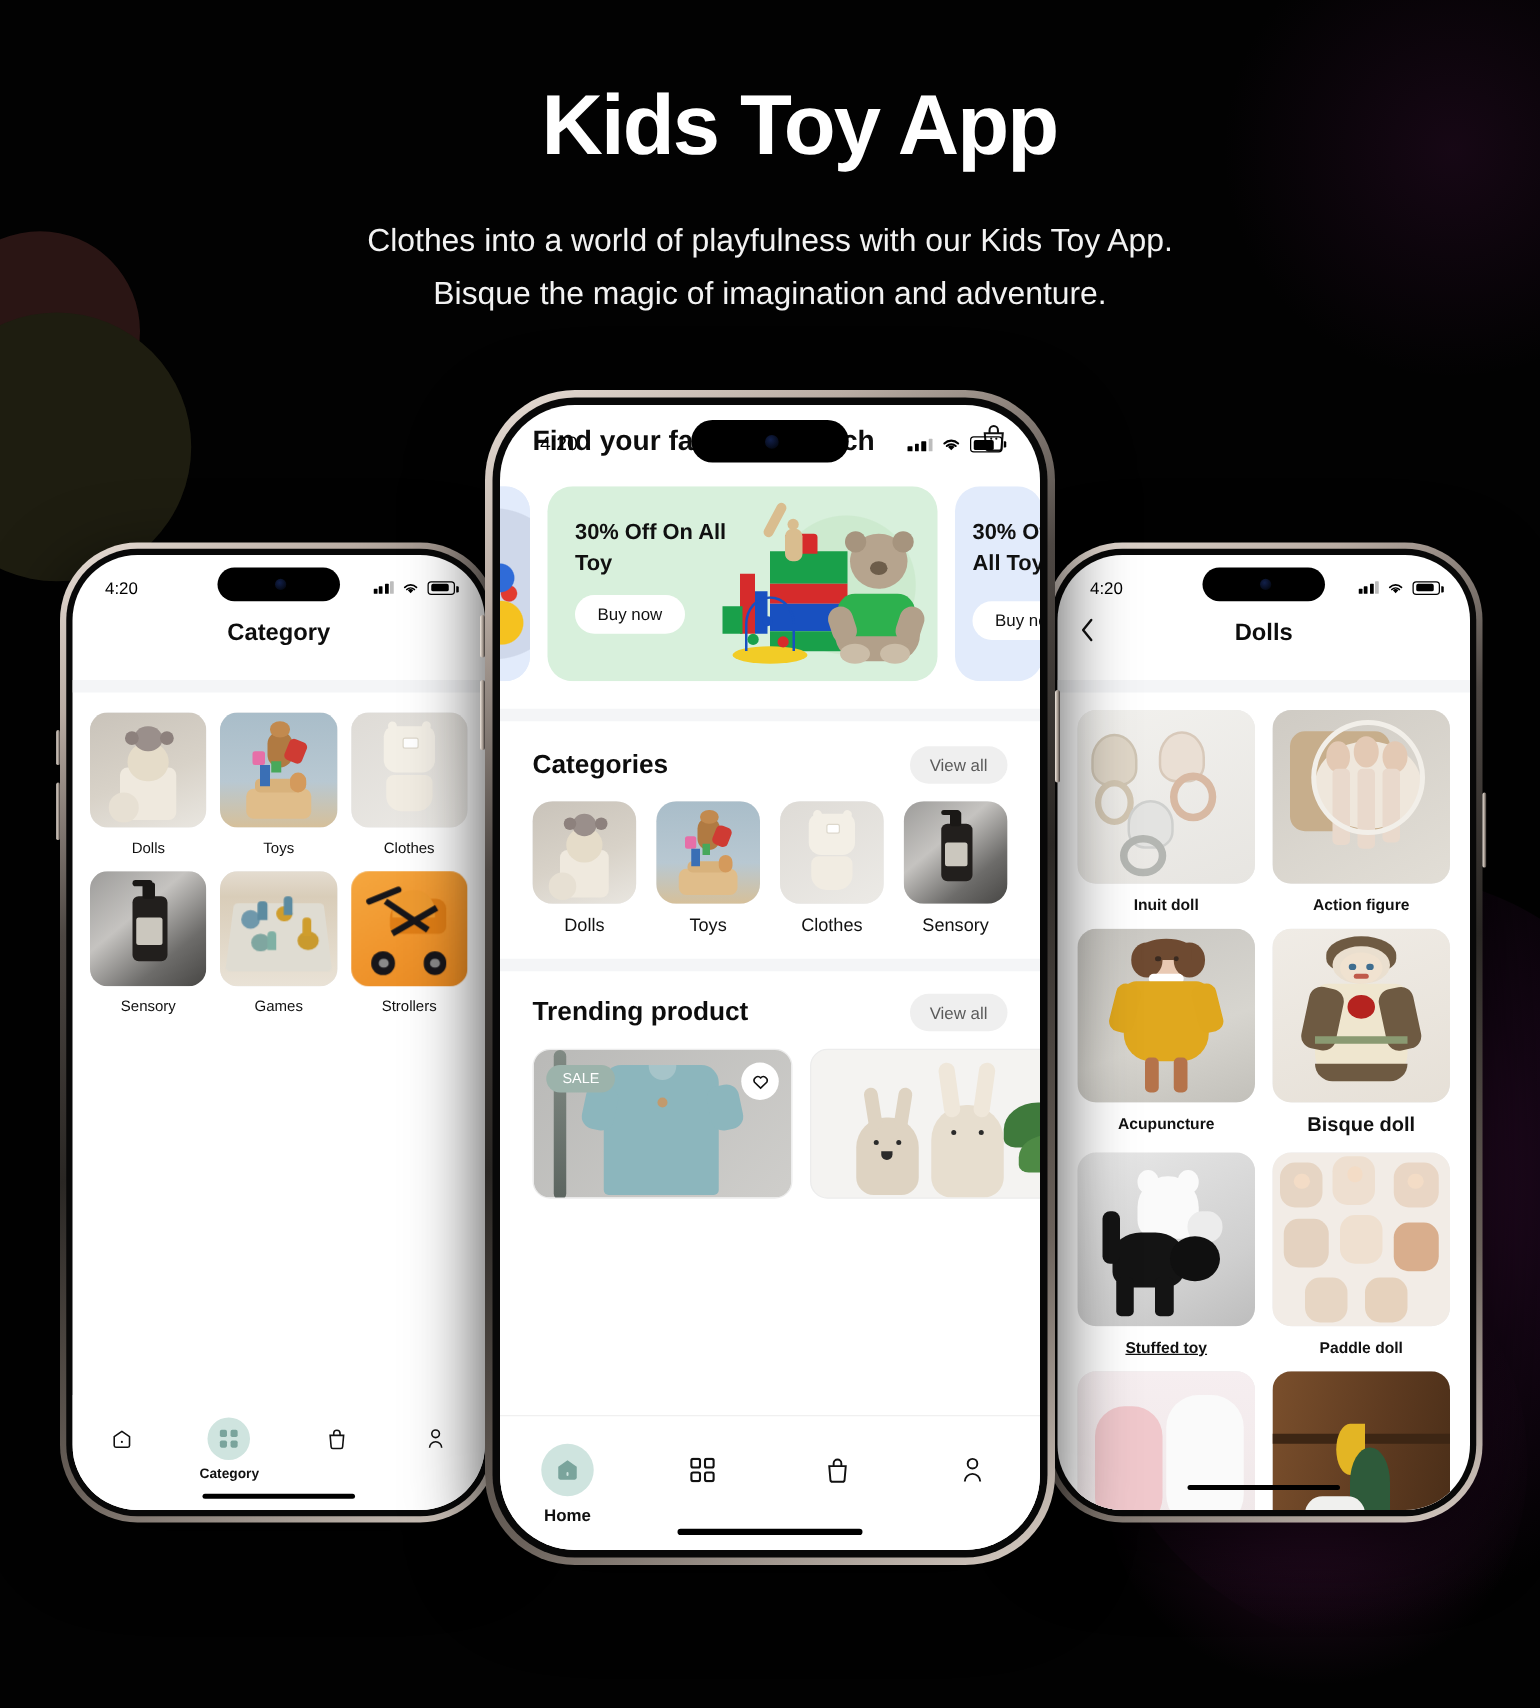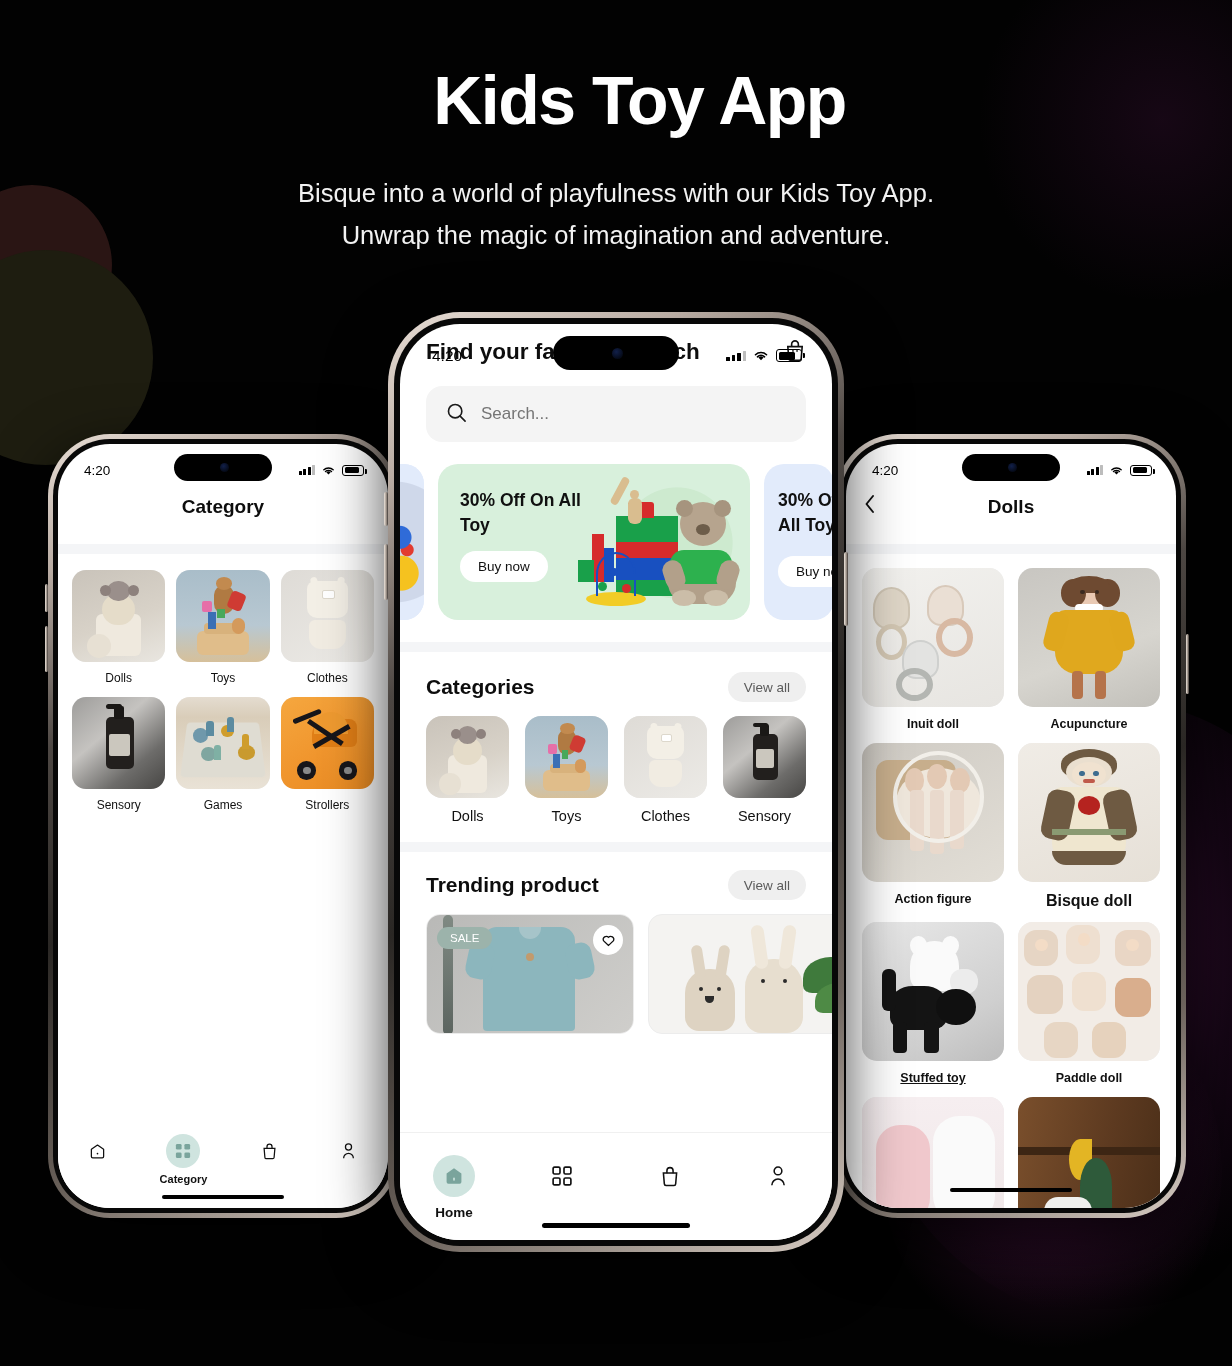--- a/index.html
+++ b/index.html
@@ -150,22 +150,22 @@
 
   <div class="glow glow-topright"></div>
   <div class="glow glow-purple"></div>
   <div class="glow glow-purple2"></div>
   <div class="glow glow-red"></div>
   <div class="glow glow-olive"></div>
 
   <div class="hero">
     <div class="hero-title">Kids Toy App</div>
     <div class="hero-sub">
-      <div>Bisque into a world of playfulness with our Kids Toy App.</div>
-      <div>Unwrap the magic of imagination and adventure.</div>
+      <div>Clothes into a world of playfulness with our Kids Toy App.</div>
+      <div>Bisque the magic of imagination and adventure.</div>
     </div>
   </div>
 
   <div class="phone phone-left">
     <div class="side-btn" style="left:-3px; top:150px; width:3px; height:28px;"></div>
     <div class="side-btn" style="left:-3px; top:192px; width:3px; height:46px;"></div>
     <div class="side-btn" style="right:-3px; top:200px; width:3px; height:60px;"></div>
     <div class="phone-inner">
       <div class="screen">
 
@@ -369,53 +369,53 @@
               <div class="tile-img" style="height:139px; border-radius:15px;">
                 <div style="position:absolute;inset:0;background:linear-gradient(160deg,#f2f1ee,#e7e5e1)"></div>
      <div style="position:absolute;left:8%;top:14%;width:26%;height:30%;background:#dfd6c7;border-radius:50% 50% 14px 14px;border:2px solid #cfc5b4"></div>
      <div style="position:absolute;left:10%;top:40%;width:22%;height:26%;border:5px solid #d2c6b2;border-radius:50%"></div>
      <div style="position:absolute;left:46%;top:12%;width:26%;height:30%;background:#eadfd4;border-radius:50% 50% 14px 14px;border:2px solid #d8c9ba"></div>
      <div style="position:absolute;left:52%;top:36%;width:26%;height:28%;border:6px solid #d8b9a3;border-radius:50%"></div>
      <div style="position:absolute;left:28%;top:52%;width:26%;height:28%;background:#e3e3e1;border-radius:50% 50% 14px 14px;border:2px solid #cfd0ce"></div>
      <div style="position:absolute;left:24%;top:72%;width:26%;height:24%;border:6px solid #b4b6b2;border-radius:50%"></div>
               </div>
      <div class="tile-label" style="font-size:12.5px; font-weight:600; margin-top:10px;text-align:center;">Inuit doll</div>
+            </div>
+            <div>
+              <div class="tile-img" style="height:139px; border-radius:15px;">
+                <div style="position:absolute;inset:0;background:linear-gradient(150deg,#cfcbc4,#e2ded6)"></div>
+     <div style="position:absolute;left:10%;top:12%;width:56%;height:58%;background:#c7ae8c;border-radius:12px"></div>
+     <div style="position:absolute;left:24%;top:18%;width:60%;height:50%;background:#efe7dc;border-radius:50%"></div>
+     <div style="position:absolute;left:30%;top:18%;width:14%;height:18%;background:#e3c9b4;border-radius:50%"></div>
+     <div style="position:absolute;left:46%;top:15%;width:14%;height:18%;background:#e3c9b4;border-radius:50%"></div>
+     <div style="position:absolute;left:62%;top:18%;width:14%;height:18%;background:#e3c9b4;border-radius:50%"></div>
+     <div style="position:absolute;left:34%;top:34%;width:10%;height:44%;background:#e9d9cc;border-radius:4px"></div>
+     <div style="position:absolute;left:48%;top:34%;width:10%;height:46%;background:#e9d9cc;border-radius:4px"></div>
+     <div style="position:absolute;left:62%;top:34%;width:10%;height:42%;background:#e9d9cc;border-radius:4px"></div>
+     <div style="position:absolute;left:22%;top:6%;width:64%;height:66%;border:4px solid #f2efe9;border-radius:50%"></div>
+              </div>
+     <div class="tile-label" style="font-size:12.5px; font-weight:600; margin-top:10px;">Action figure</div>
             </div>
             <div>
               <div class="tile-img" style="height:139px; border-radius:15px;">
                 <div style="position:absolute;inset:0;background:linear-gradient(160deg,#c8c6c1,#d7d5cf 60%,#c2c0ba)"></div>
      <div style="position:absolute;left:36%;top:10%;width:28%;height:20%;background:#e9c9b3;border-radius:50%"></div>
      <div style="position:absolute;left:30%;top:8%;width:18%;height:20%;background:#6e4a31;border-radius:50%"></div>
      <div style="position:absolute;left:54%;top:8%;width:18%;height:20%;background:#6e4a31;border-radius:50%"></div>
      <div style="position:absolute;left:36%;top:6%;width:28%;height:12%;background:#6e4a31;border-radius:50% 50% 0 0"></div>
      <div style="position:absolute;left:44%;top:16%;width:3%;height:3%;background:#3a2a20;border-radius:50%"></div>
      <div style="position:absolute;left:54%;top:16%;width:3%;height:3%;background:#3a2a20;border-radius:50%"></div>
      <div style="position:absolute;left:40%;top:26%;width:20%;height:6%;background:#fff;border-radius:4px"></div>
      <div style="position:absolute;left:26%;top:30%;width:48%;height:46%;background:#e0a81e;border-radius:10px 10px 22px 22px"></div>
      <div style="position:absolute;left:20%;top:32%;width:14%;height:28%;background:#dfa71d;border-radius:8px;transform:rotate(14deg)"></div>
      <div style="position:absolute;left:66%;top:32%;width:14%;height:28%;background:#dfa71d;border-radius:8px;transform:rotate(-14deg)"></div>
      <div style="position:absolute;left:38%;top:74%;width:8%;height:20%;background:#b5734a;border-radius:4px"></div>
      <div style="position:absolute;left:54%;top:74%;width:8%;height:20%;background:#b5734a;border-radius:4px"></div>
               </div>
      <div class="tile-label" style="font-size:12.5px; font-weight:600; margin-top:10px;">Acupuncture</div>
-            </div>
-            <div>
-              <div class="tile-img" style="height:139px; border-radius:15px;">
-                <div style="position:absolute;inset:0;background:linear-gradient(150deg,#cfcbc4,#e2ded6)"></div>
-     <div style="position:absolute;left:10%;top:12%;width:56%;height:58%;background:#c7ae8c;border-radius:12px"></div>
-     <div style="position:absolute;left:24%;top:18%;width:60%;height:50%;background:#efe7dc;border-radius:50%"></div>
-     <div style="position:absolute;left:30%;top:18%;width:14%;height:18%;background:#e3c9b4;border-radius:50%"></div>
-     <div style="position:absolute;left:46%;top:15%;width:14%;height:18%;background:#e3c9b4;border-radius:50%"></div>
-     <div style="position:absolute;left:62%;top:18%;width:14%;height:18%;background:#e3c9b4;border-radius:50%"></div>
-     <div style="position:absolute;left:34%;top:34%;width:10%;height:44%;background:#e9d9cc;border-radius:4px"></div>
-     <div style="position:absolute;left:48%;top:34%;width:10%;height:46%;background:#e9d9cc;border-radius:4px"></div>
-     <div style="position:absolute;left:62%;top:34%;width:10%;height:42%;background:#e9d9cc;border-radius:4px"></div>
-     <div style="position:absolute;left:22%;top:6%;width:64%;height:66%;border:4px solid #f2efe9;border-radius:50%"></div>
-              </div>
-     <div class="tile-label" style="font-size:12.5px; font-weight:600; margin-top:10px;">Action figure</div>
             </div>
             <div>
               <div class="tile-img" style="height:139px; border-radius:15px;">
                 <div style="position:absolute;inset:0;background:linear-gradient(160deg,#f0ece6,#e6e0d7)"></div>
      <div style="position:absolute;left:30%;top:4%;width:40%;height:22%;background:#6e5a42;border-radius:50% 50% 40% 40%"></div>
      <div style="position:absolute;left:34%;top:10%;width:32%;height:22%;background:#eadfcf;border-radius:50%"></div>
      <div style="position:absolute;left:38%;top:14%;width:24%;height:18%;background:#f0e2d0;border-radius:50%"></div>
      <div style="position:absolute;left:43%;top:20%;width:4%;height:4%;background:#3f6d8f;border-radius:50%"></div>
      <div style="position:absolute;left:53%;top:20%;width:4%;height:4%;background:#3f6d8f;border-radius:50%"></div>
      <div style="position:absolute;left:46%;top:26%;width:8%;height:3%;background:#c05a4a;border-radius:2px"></div>
@@ -521,29 +521,20 @@
           <span>
             <svg width="22" height="24" viewBox="0 0 18 20">
               <path d="M3 7.2h12l-.85 10a1.5 1.5 0 0 1-1.5 1.4H5.35a1.5 1.5 0 0 1-1.5-1.4Z" fill="none" stroke="#111" stroke-width="1.35"></path>
               <path d="M6.2 7.5V5.2a2.8 2.8 0 0 1 5.6 0v2.3" fill="none" stroke="#111" stroke-width="1.35"></path>
               <circle cx="7.3" cy="10.8" r=".72" fill="#111"></circle>
                 <circle cx="10.7" cy="10.8" r=".72" fill="#111"></circle>
             </svg>
           </span>
         </div>
 
-        <div style="margin:20px 26px 0 26px; background:#f4f4f4; border-radius:16px; height:56px; display:flex; align-items:center; padding:0 20px; gap:14px;">
-          <span>
-            <svg width="21" height="21" viewBox="0 0 22 22">
-                <circle cx="9.6" cy="9.6" r="7" fill="none" stroke="#1a1a1a" stroke-width="1.7"></circle>
-                <path d="M14.8 14.8 20 20" stroke="#1a1a1a" stroke-width="1.7" stroke-linecap="round"></path>
-              </svg>
-          </span>
-          <input type="text" style="border: none; outline: none; background: transparent; font-size: 17px; color: rgb(141, 141, 141); font-family: &quot;Liberation Sans&quot;, sans-serif; width: 100%;" placeholder="Search...">
-        </div>
 
         <div style="margin-top:22px; padding:0 0 0 0; display:flex; gap:14px; align-items:stretch; overflow:hidden;">
           <div style="flex:0 0 60px; margin-left:-36px; background:#e2ebfb; border-radius:20px; height:156px; position:relative; overflow:hidden;">
             <div class="ph" style="background:
                  radial-gradient(circle at 62% 70%, #f5c21f 0 17px, transparent 18px),
                  radial-gradient(circle at 60% 47%, #2f6bd8 0 11px, transparent 12px),
                  radial-gradient(circle at 72% 55%, #e23b30 0 6px, transparent 7px),
                  radial-gradient(circle at 50% 50%, #cfd8ea 0 60px, transparent 61px),
                  #e2ebfb;"></div>
           </div>

